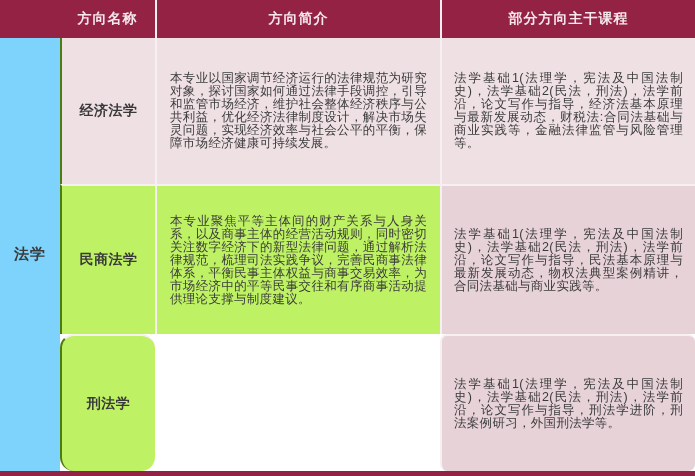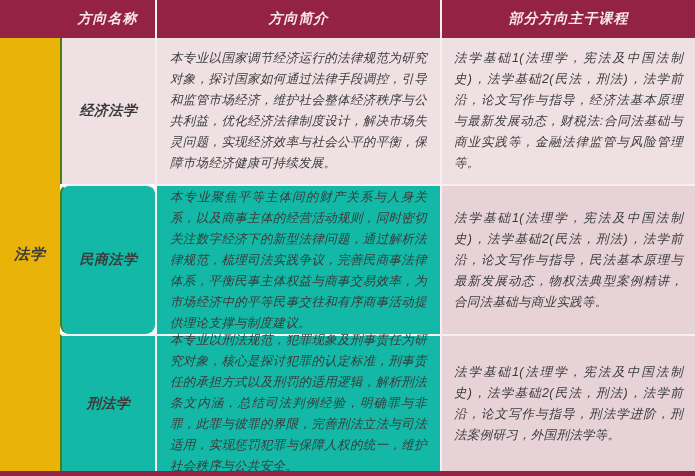--- a/index.html
+++ b/index.html
@@ -6,21 +6,20 @@
     margin: 0;
     padding: 0;
     background: #ffffff;
     font-family: "Liberation Sans", "DejaVu Sans", sans-serif;
   }
   .page {
     width: 695px;
     height: 476px;
     overflow: hidden;
     position: relative;
-    font-style: italic;
   }
   .grid {
     display: grid;
     width: 695px;
     height: 476px;
     grid-template-columns: 60px 95px 285px 255px;
     grid-template-rows: 38px 146px 150px 137px 5px;
   }
   .cell {
     box-sizing: border-box;
@@ -37,62 +36,62 @@
     letter-spacing: 1px;
     align-items: center;
   }
   .corner      { grid-column: 1; grid-row: 1; }
   .h-name      { grid-column: 2; grid-row: 1; }
   .h-intro     { grid-column: 3; grid-row: 1; border-left: 2px solid #f7f0f2; }
   .h-courses   { grid-column: 4; grid-row: 1; border-left: 2px solid #f7f0f2; }
   
   .category {
     grid-column: 1; grid-row: 2 / 5;
-    background: #eab308;
+    background: #7dd3fc;
     color: #3a3a3a;
     font-size: 15px;
     font-weight: bold;
     align-items: center;
     letter-spacing: 1px;
   }
   
   .name-cell {
     align-items: center;
     font-size: 14px;
     font-weight: bold;
     color: #3a3a3a;
     border-left: 2px solid #4d7c0f;
     letter-spacing: 0.5px;
   }
   .intro-cell, .courses-cell {
     border-left: 2px solid #f7f0f2;
     color: #3b3b3b;
     font-size: 12.5px;
-    line-height: 21px;
+    line-height: 13px;
     letter-spacing: 0.3px;
     text-align: justify;
   }
   .intro-cell   { padding: 0 13px; }
   .courses-cell { padding: 0 12px; }
   .r2 { border-top: 2px solid #f7f0f2; }
   .r3 { border-top: 2px solid #f7f0f2; }
   
   .bg-light  { background: #efe0e4; }
-  .bg-mid    { background: #14b8a6; }
+  .bg-mid    { background: #bef264; }
   .bg-mid-lt { background: #e7d2d8; }
   
   .r1.name-cell    { grid-column: 2; grid-row: 2; }
   .r1.intro-cell   { grid-column: 3; grid-row: 2; }
   .r1.courses-cell { grid-column: 4; grid-row: 2; }
-  .r2.name-cell    { grid-column: 2; grid-row: 3; border-radius: 9px; }
+  .r2.name-cell    { grid-column: 2; grid-row: 3; }
   .r2.intro-cell   { grid-column: 3; grid-row: 3; }
   .r2.courses-cell { grid-column: 4; grid-row: 3; }
-  .r3.name-cell    { grid-column: 2; grid-row: 4; }
+  .r3.name-cell    { grid-column: 2; grid-row: 4; border-radius: 14px; }
   .r3.intro-cell   { grid-column: 3; grid-row: 4; }
-  .r3.courses-cell { grid-column: 4; grid-row: 4; }
+  .r3.courses-cell { grid-column: 4; grid-row: 4; border-radius: 7px; }
   
   .bottom-bar {
     grid-column: 1 / 5;
     grid-row: 5;
     background: #942245;
   }
 </style>
 </head>
 <body>
 
@@ -108,18 +107,17 @@
 
     <div class="cell name-cell r1 bg-light">经济法学</div>
     <div class="cell intro-cell r1 bg-light">本专业以国家调节经济运行的法律规范为研究对象，探讨国家如何通过法律手段调控，引导和监管市场经济，维护社会整体经济秩序与公共利益，优化经济法律制度设计，解决市场失灵问题，实现经济效率与社会公平的平衡，保障市场经济健康可持续发展。</div>
     <div class="cell courses-cell r1 bg-light">法学基础1(法理学，宪法及中国法制史)，法学基础2(民法，刑法)，法学前沿，论文写作与指导，经济法基本原理与最新发展动态，财税法:合同法基础与商业实践等，金融法律监管与风险管理等。</div>
 
     <div class="cell name-cell r2 bg-mid">民商法学</div>
     <div class="cell intro-cell r2 bg-mid">本专业聚焦平等主体间的财产关系与人身关系，以及商事主体的经营活动规则，同时密切关注数字经济下的新型法律问题，通过解析法律规范，梳理司法实践争议，完善民商事法律体系，平衡民事主体权益与商事交易效率，为市场经济中的平等民事交往和有序商事活动提供理论支撑与制度建议。</div>
     <div class="cell courses-cell r2 bg-mid-lt">法学基础1(法理学，宪法及中国法制史)，法学基础2(民法，刑法)，法学前沿，论文写作与指导，民法基本原理与最新发展动态，物权法典型案例精讲，合同法基础与商业实践等。</div>
 
     <div class="cell name-cell r3 bg-mid">刑法学</div>
-    <div class="cell intro-cell r3 bg-mid">本专业以刑法规范，犯罪现象及刑事责任为研究对象，核心是探讨犯罪的认定标准，刑事责任的承担方式以及刑罚的适用逻辑，解析刑法条文内涵，总结司法判例经验，明确罪与非罪，此罪与彼罪的界限，完善刑法立法与司法适用，实现惩罚犯罪与保障人权的统一，维护社会秩序与公共安全。</div>
     <div class="cell courses-cell r3 bg-mid-lt">法学基础1(法理学，宪法及中国法制史)，法学基础2(民法，刑法)，法学前沿，论文写作与指导，刑法学进阶，刑法案例研习，外国刑法学等。</div>
 
     <div class="bottom-bar"></div>
   </div>
 </div>
 
 </body></html>

